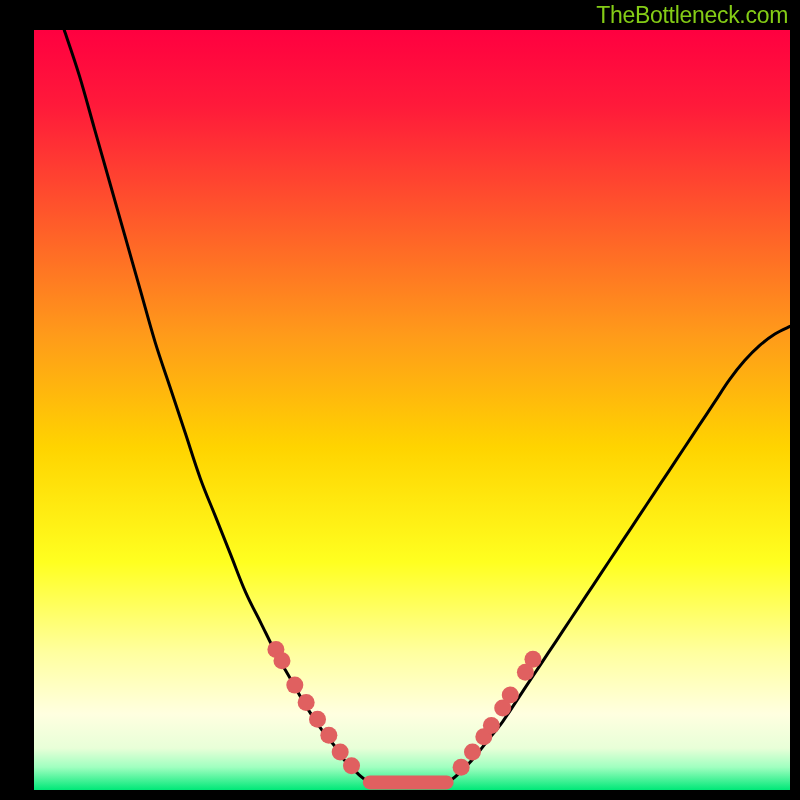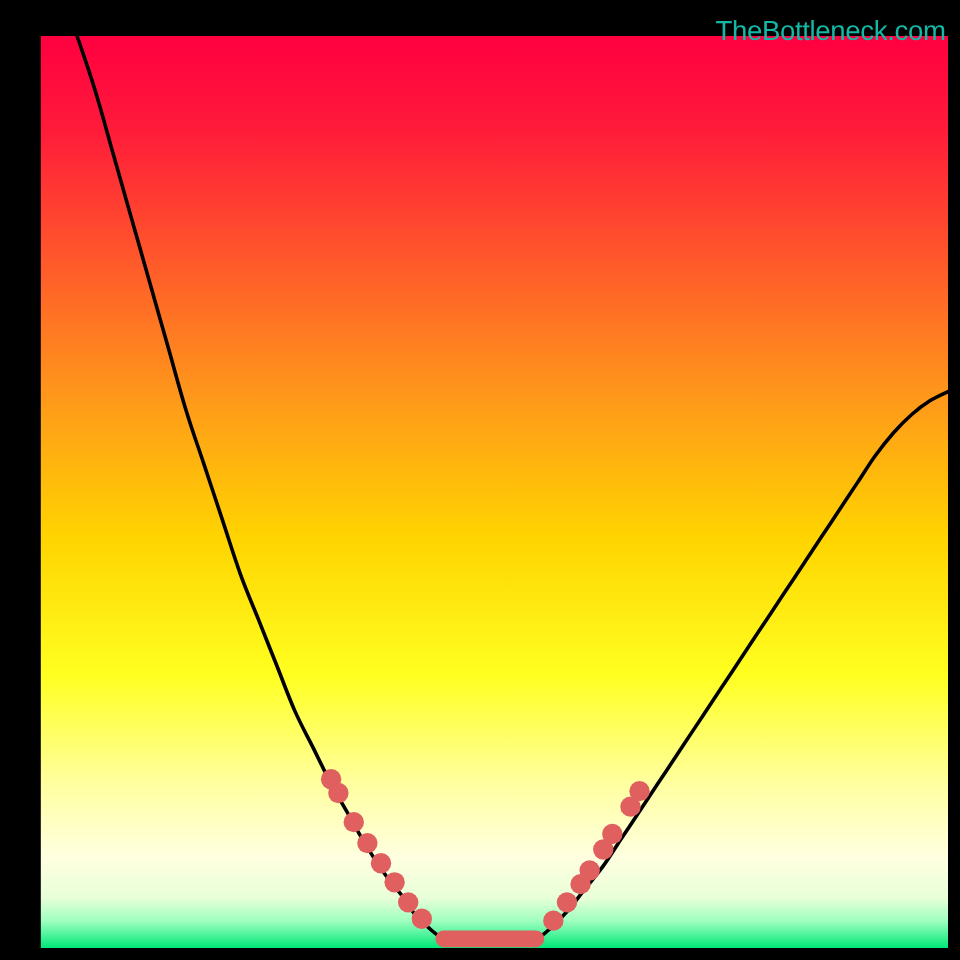--- a/index.html
+++ b/index.html
@@ -12,23 +12,23 @@
     background: #000;
   }
   .chart-container {
     position: relative;
     width: 800px;
     height: 800px;
     background: #000;
   }
   .watermark {
     position: absolute;
-    top: 12px;
+    top: 2px;
     right: 12px;
-    color: #14b8a6;
+    color: #84cc16;
     font-size: 23px;
     font-weight: 500;
     z-index: 10;
     letter-spacing: -0.3px;
   }
   svg {
     display: block;
   }
 </style>
 </head>

